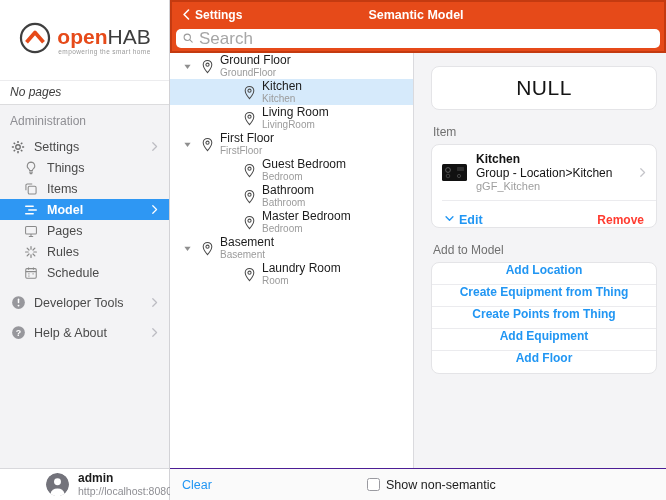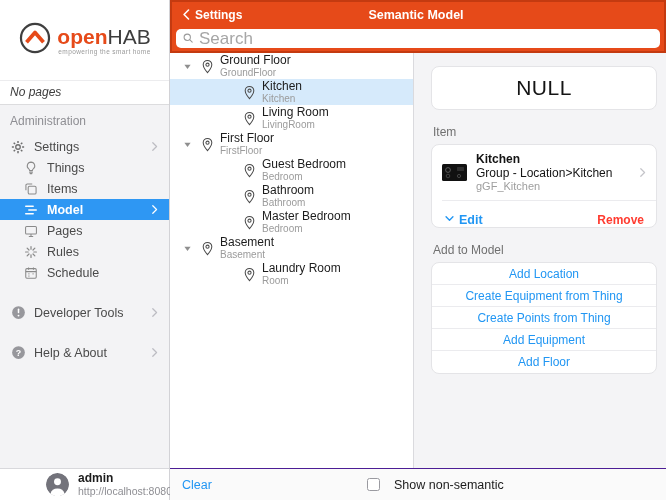--- a/index.html
+++ b/index.html
@@ -13,21 +13,21 @@
   .brand-text { display:flex; flex-direction:column; }
   .brand-word { font-size:21px; line-height:21px; }
   .brand-open { color:#e64a19; font-weight:bold; }
   .brand-hab { color:#3d3d3d; }
   .brand-tag { font-size:6.5px; color:#9a9a9a; text-align:right; letter-spacing:.4px; margin-top:1px; }
   .no-pages { background:#fff; border-top:1px solid #ececee; border-bottom:1px solid #dcdcde; padding:4px 10px 5px; font-style:italic; font-size:12px; color:#3c3c3c; }
   .nav { padding-top:9px; }
   .section-label { color:#8e8e93; font-size:12px; padding:0 10px; margin-bottom:8px; }
   .nav-item { display:flex; align-items:center; height:21px; padding:0 8px 0 10px; color:#4a4a4a; font-size:12.5px; gap:8px; cursor:default; }
   .nav-item.child { padding-left:23px; }
-  .nav-item.gap { margin-top:19px; }
+  .nav-item.gap { margin-top:9px; }
   .nav-icon { width:16px; height:16px; display:flex; align-items:center; justify-content:center; color:#8a8a8a; flex:0 0 16px; }
   .nav-label { flex:1; white-space:nowrap; }
   .nav-chevron { color:#bcbcc2; width:12px; height:12px; display:flex; align-items:center; }
   .nav-item.selected { background:#2e97f3; color:#fff; font-weight:bold; }
   .nav-item.selected .nav-icon, .nav-item.selected .nav-chevron { color:#fff; }
   .account { position:absolute; left:0; right:0; bottom:0; height:32px; background:#fff; border-top:1px solid #d8d8dc; display:flex; align-items:center; padding-left:46px; gap:9px; }
   .avatar { width:23px; height:23px; border-radius:50%; overflow:hidden; flex:0 0 23px; }
   .account-name { font-size:12px; font-weight:bold; color:#1c1c1c; line-height:13px; }
   .account-url { font-size:10.5px; color:#8e8e93; line-height:12px; }
 
@@ -63,27 +63,27 @@
   .thumb { flex:0 0 25px; display:flex; }
   .media-text { flex:1; display:flex; flex-direction:column; }
   .item-name { font-size:12px; font-weight:bold; color:#141414; line-height:14px; }
   .item-type { font-size:12px; color:#141414; line-height:14px; }
   .item-id { font-size:11px; color:#9e9e9e; line-height:13px; }
   .row-chevron { color:#c4c4c9; display:flex; align-items:center; }
   .card-footer { border-top:1px solid #ebebee; margin-left:10px; height:27px; display:flex; align-items:center; justify-content:space-between; padding:12px 12px 0 2px; }
   .edit-link { display:flex; align-items:center; gap:4px; color:#2196f3; font-size:12.5px; font-weight:bold; cursor:pointer; }
   .remove-link { color:#ff3b30; font-size:12px; font-weight:bold; cursor:pointer; }
   .add-list { overflow:hidden; }
-  .add-row { height:22px; display:flex; align-items:center; justify-content:center; border-bottom:1px solid #ebebee; cursor:pointer; }
+  .add-row { height:22px; display:flex; justify-content:center; border-bottom:1px solid #ebebee; cursor:pointer;font-weight:bold; }
   .add-row:last-child { border-bottom:none; }
   .add-label { color:#2196f3; font-size:12px; }
 
   .bottombar { position:absolute; left:0; right:0; bottom:0; height:32px; background:#fafafa; border-top:1px solid #4c1d95; }
   .clear-link { position:absolute; left:12px; top:0; bottom:0; display:flex; align-items:center; color:#2196f3; font-size:12.5px; cursor:pointer; }
-  .checkbox-group { position:absolute; left:197px; top:0; bottom:0; display:flex; align-items:center; gap:14px; cursor:pointer; }
+  .checkbox-group { position:absolute; left:197px; top:0; bottom:0; display:flex; align-items:center; gap:6px; cursor:pointer; }
   .cb { width:13px; height:13px; border:1.5px solid #9a9aa0; border-radius:2.5px; background:#fff; }
   .cb-label { font-size:12.5px; color:#1c1c1c; }
 </style>
 </head>
 <body>
 
 <div class="app">
 
   <div class="sidebar">
     <div class="logo-area">

